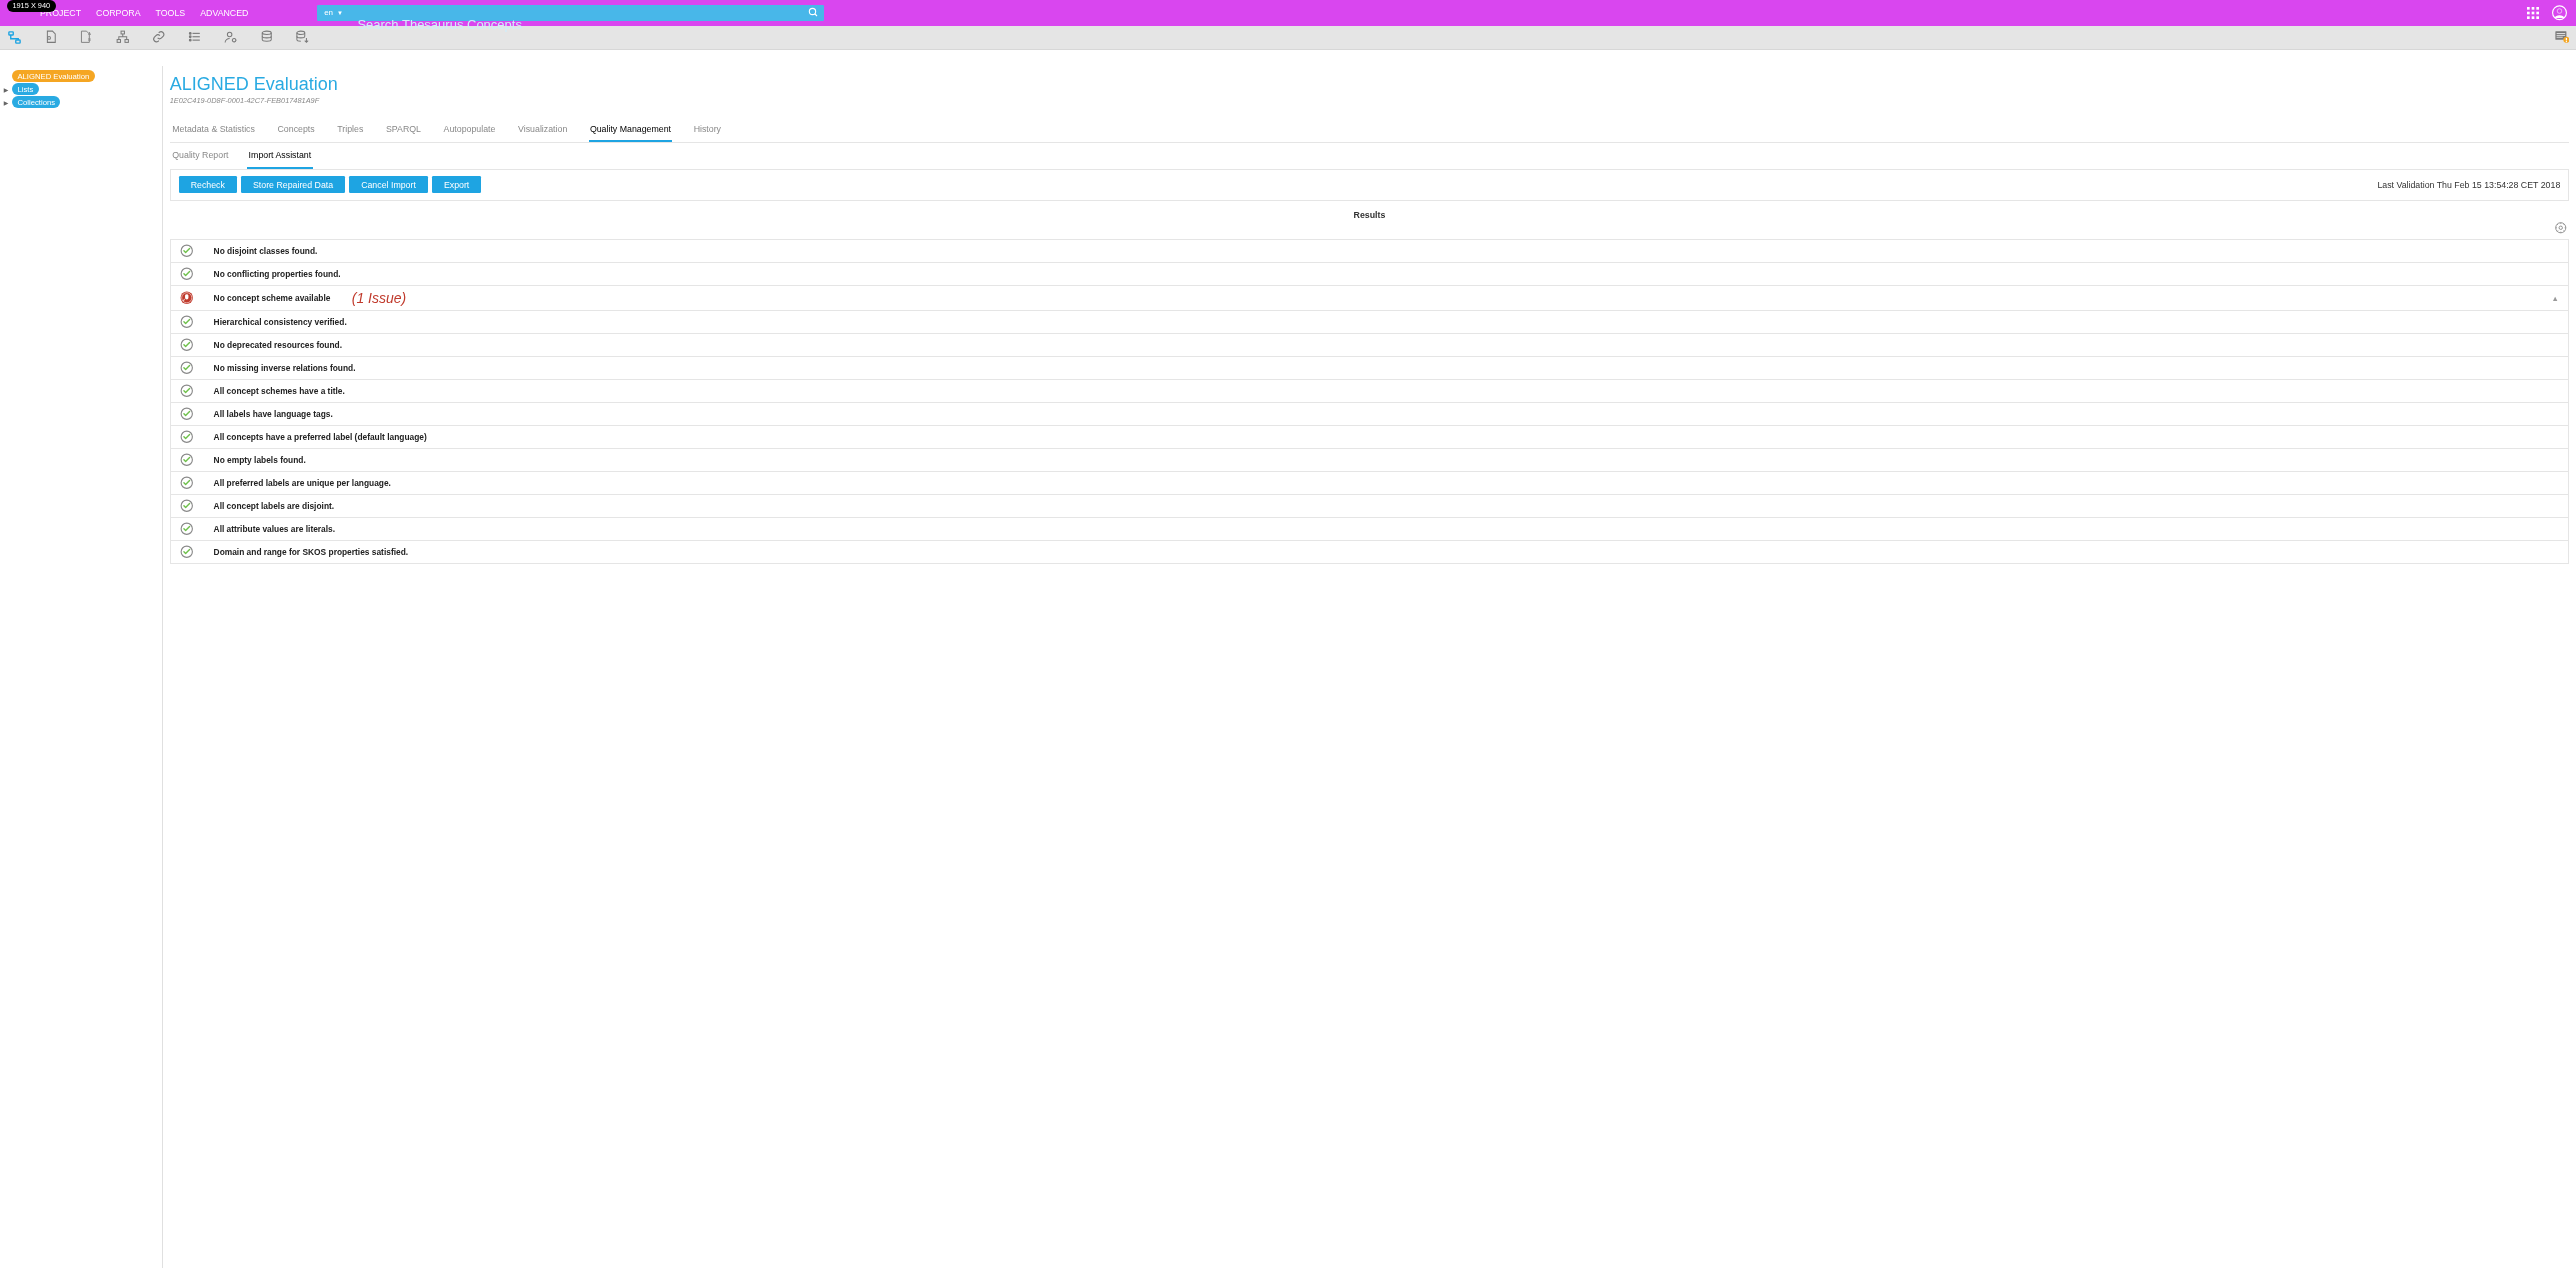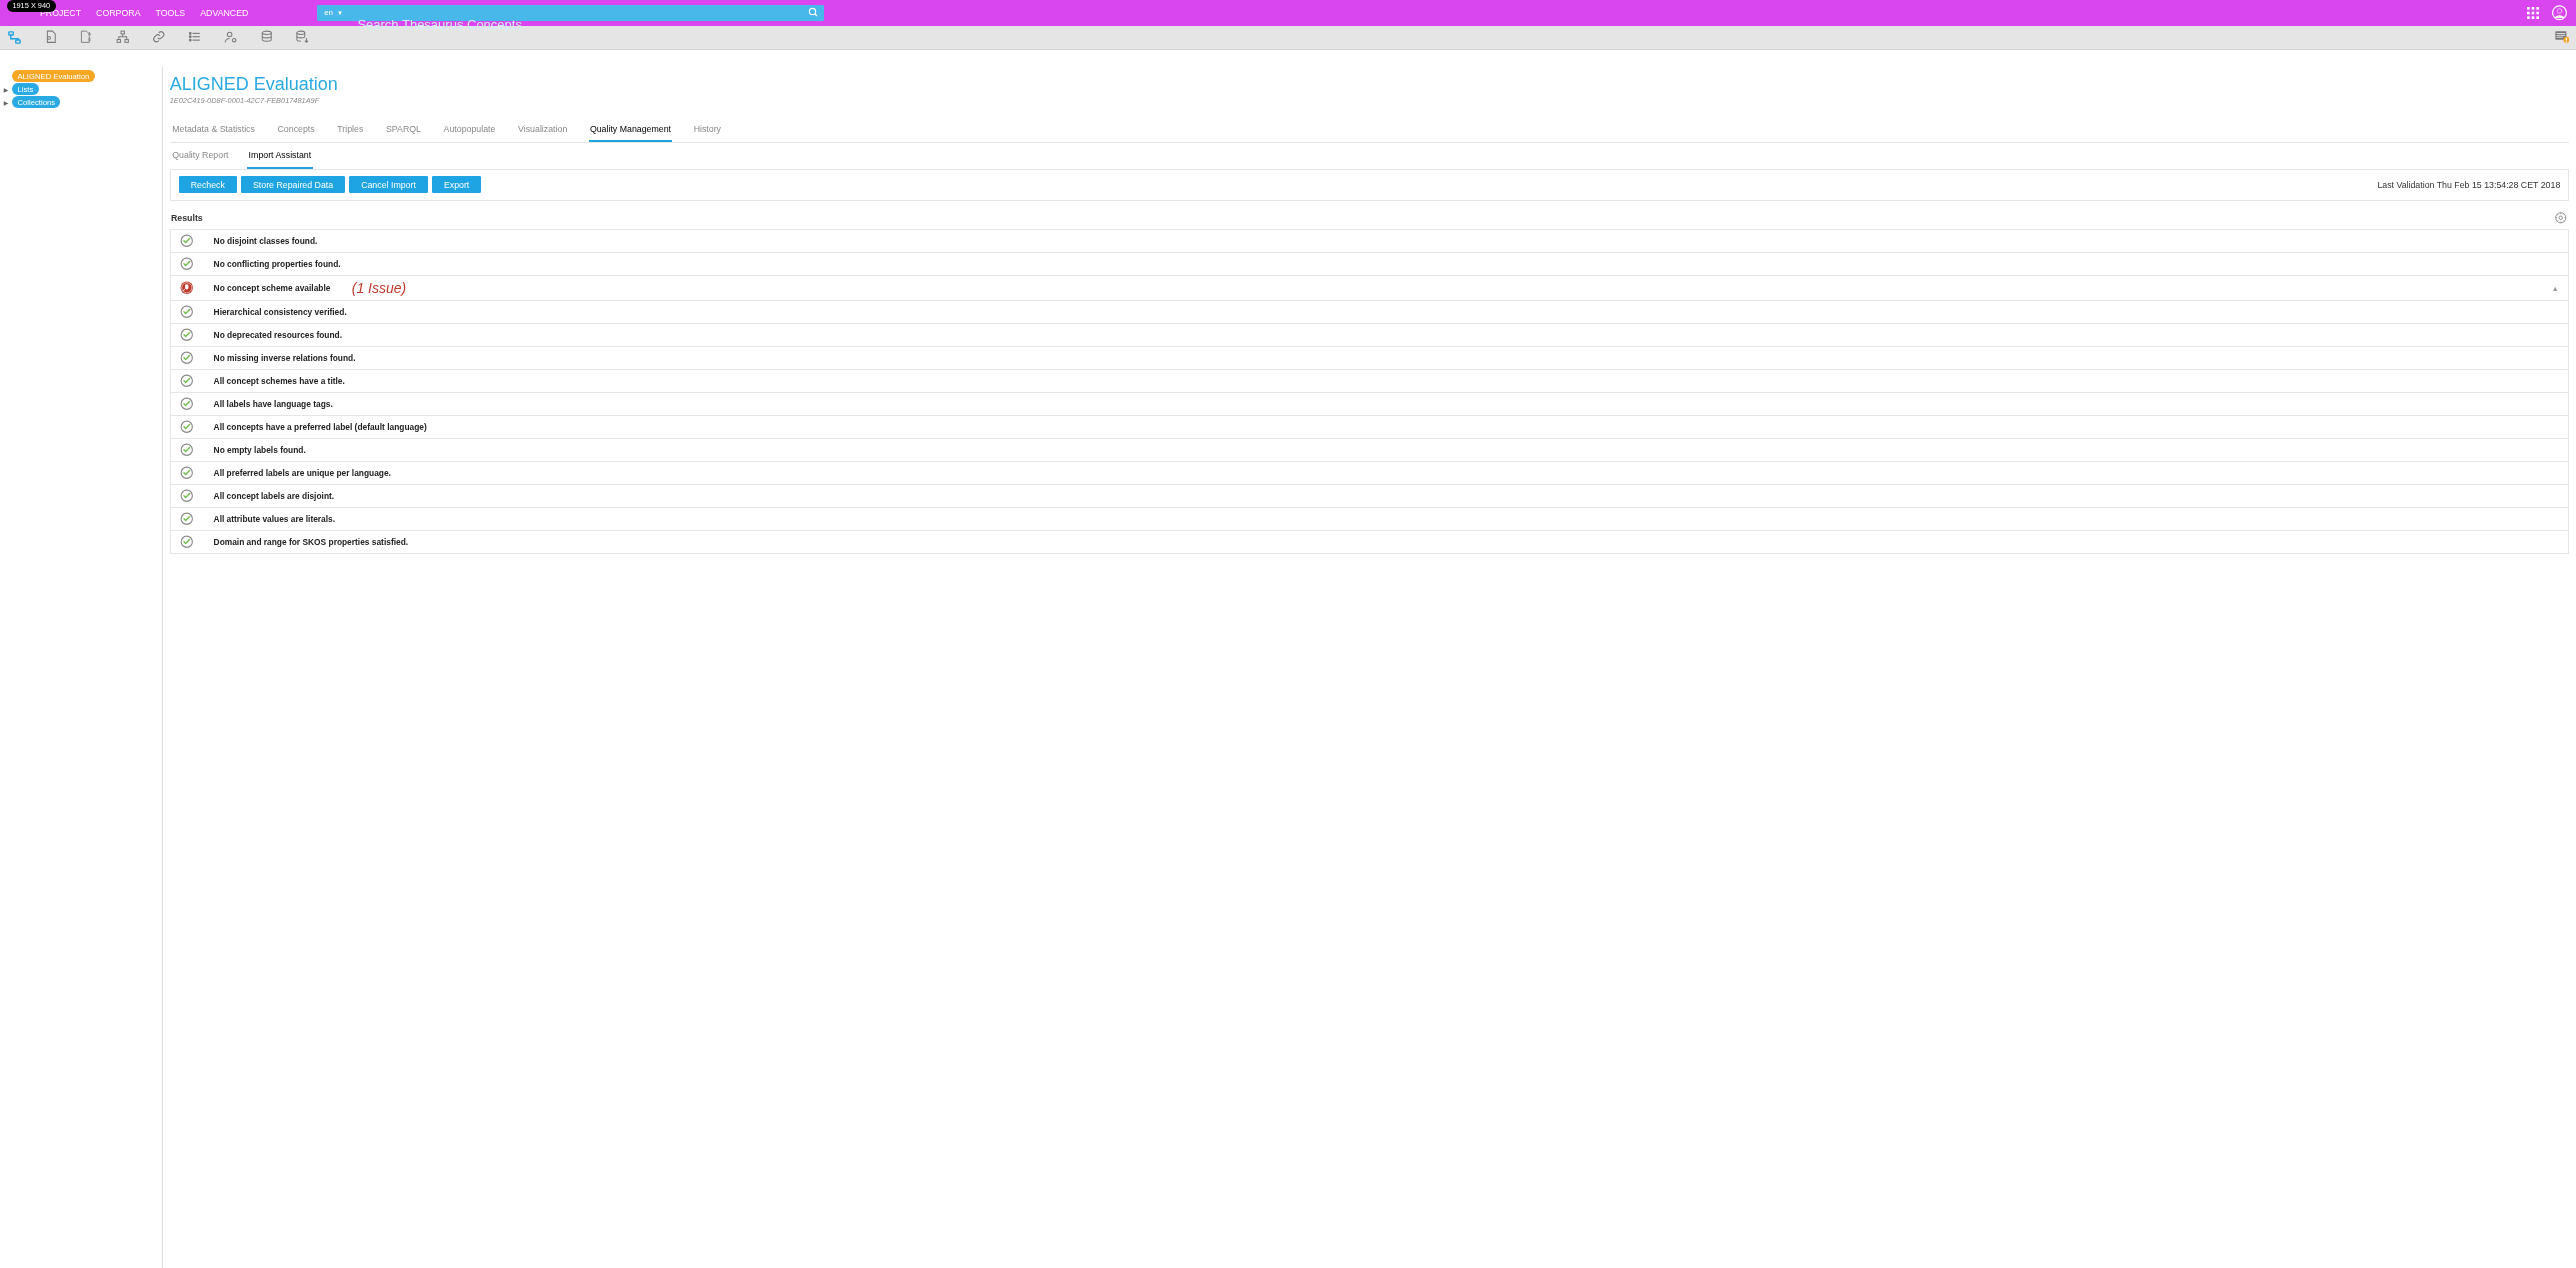--- a/index.html
+++ b/index.html
@@ -46,21 +46,21 @@
 
   .subtabbar { display:flex; gap: 17.5px; border-bottom: 0.7px solid #e5e5e5; padding: 0 1.3px;}
   .subtab { padding: 6.7px 1.3px; font-size:8.8px; color:#888; cursor:pointer; border-bottom: 2px solid transparent;}
   .subtab.active { color:#000; border-bottom-color:#1ea4e2; }
 
   .action-row { display:flex; align-items:center; gap: 4px; padding: 6.7px 8px; border:0.7px solid #e5e5e5; border-top:0; }
   .btn { background:#1ea4e2; color:#fff; border:0; padding: 3.4px 12px; font-size:8.8px; cursor:pointer; border-radius:1.3px;}
   .action-row .spacer { flex:1; }
   .last-val { color:#333; font-size:8.8px;}
 
-  .results-header { display:flex; align-items:center; padding: 9.4px 1.3px 4px 1.3px;}
+  .results-header { display:flex; align-items:center; padding: 9.4px 1.3px 4px 1.3px; flex-direction: column;}
   .results-header .title { font-weight:bold; font-size:8.8px;}
   .results-header .gear { margin-left:auto; color:#888; cursor:pointer; width:15px; height:15px; display:flex; align-items:center; justify-content:center;}
 
   .results-list { border:0.7px solid #e5e5e5; border-bottom:0;}
   .result-row { display:flex; align-items:center; gap: 20px; padding: 4px 9.4px; border-bottom:0.7px solid #e5e5e5; min-height:23px;}
   .status-icon { width:13.5px; height:13.5px; flex:0 0 13.5px;}
   .result-label { font-weight:bold; font-size:8.4px; color:#222;}
   .issue-count { color:#c0392b; font-style:italic; font-size:14px; margin-left:1.3px;}
   .row-spacer { flex:1;}
   .row-caret { color:#999; font-size:7.4px;}

